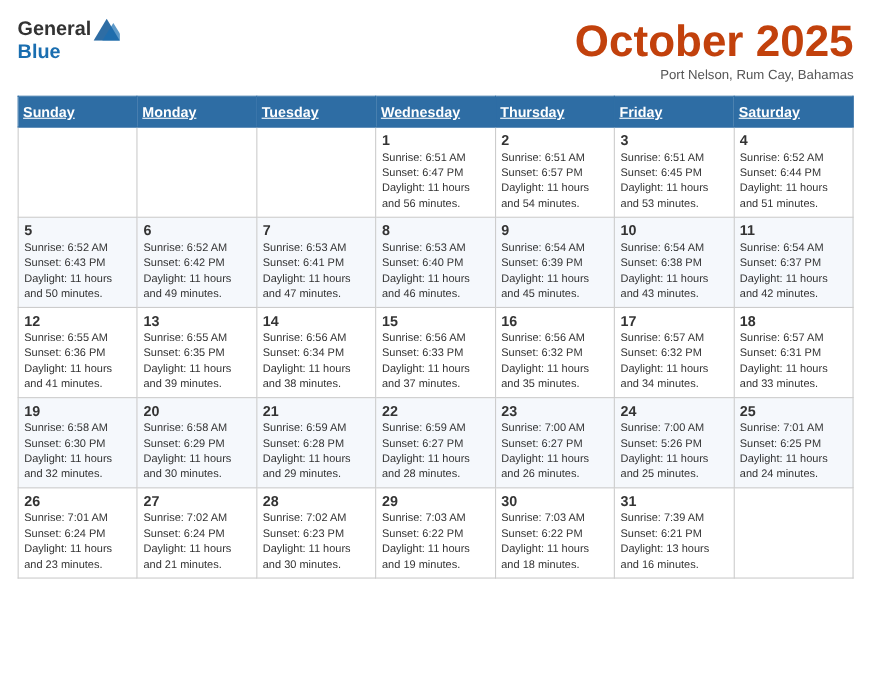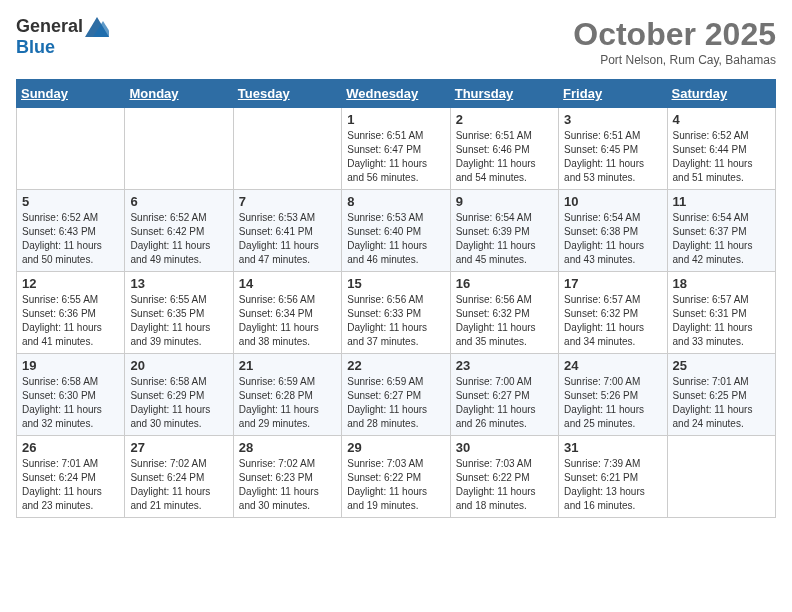--- a/index.html
+++ b/index.html
@@ -37,23 +37,23 @@
     }
     .logo-icon {
       width: 24px;
       height: 20px;
       margin-left: 2px;
     }
     .title-area {
       text-align: right;
     }
     .month-title {
-      font-size: 32px;
-      font-weight: bold;
-      color: #737373;
+      font-size: 40px;
+      font-weight: bold;
+      color: #c2410c;
     }
     .location {
       font-size: 12px;
       color: #555;
     }
     .calendar {
       width: 100%;
       border-collapse: collapse;
       border: 1px solid #ccc;
     }
@@ -134,21 +134,21 @@
   <tr>
         <td class="empty-cell"></td>
         <td class="empty-cell"></td>
         <td class="empty-cell"></td>
         <td>
           <div class="day-number">1</div>
           <div class="day-info"><span>Sunrise: 6:51 AM</span><br><span>Sunset: 6:47 PM</span><br><span>Daylight: 11 hours and 56 minutes.</span></div>
         </td>
         <td>
           <div class="day-number">2</div>
-          <div class="day-info"><span>Sunrise: 6:51 AM</span><br><span>Sunset: 6:46 PM</span><br><span>Daylight: 11 hours and 54 minutes.</span></div>
+          <div class="day-info"><span>Sunrise: 6:51 AM</span><br><span>Sunset: 6:57 PM</span><br><span>Daylight: 11 hours and 54 minutes.</span></div>
         </td>
         <td>
           <div class="day-number">3</div>
           <div class="day-info"><span>Sunrise: 6:51 AM</span><br><span>Sunset: 6:45 PM</span><br><span>Daylight: 11 hours and 53 minutes.</span></div>
         </td>
         <td>
           <div class="day-number">4</div>
           <div class="day-info"><span>Sunrise: 6:52 AM</span><br><span>Sunset: 6:44 PM</span><br><span>Daylight: 11 hours and 51 minutes.</span></div>
         </td>
       </tr>

